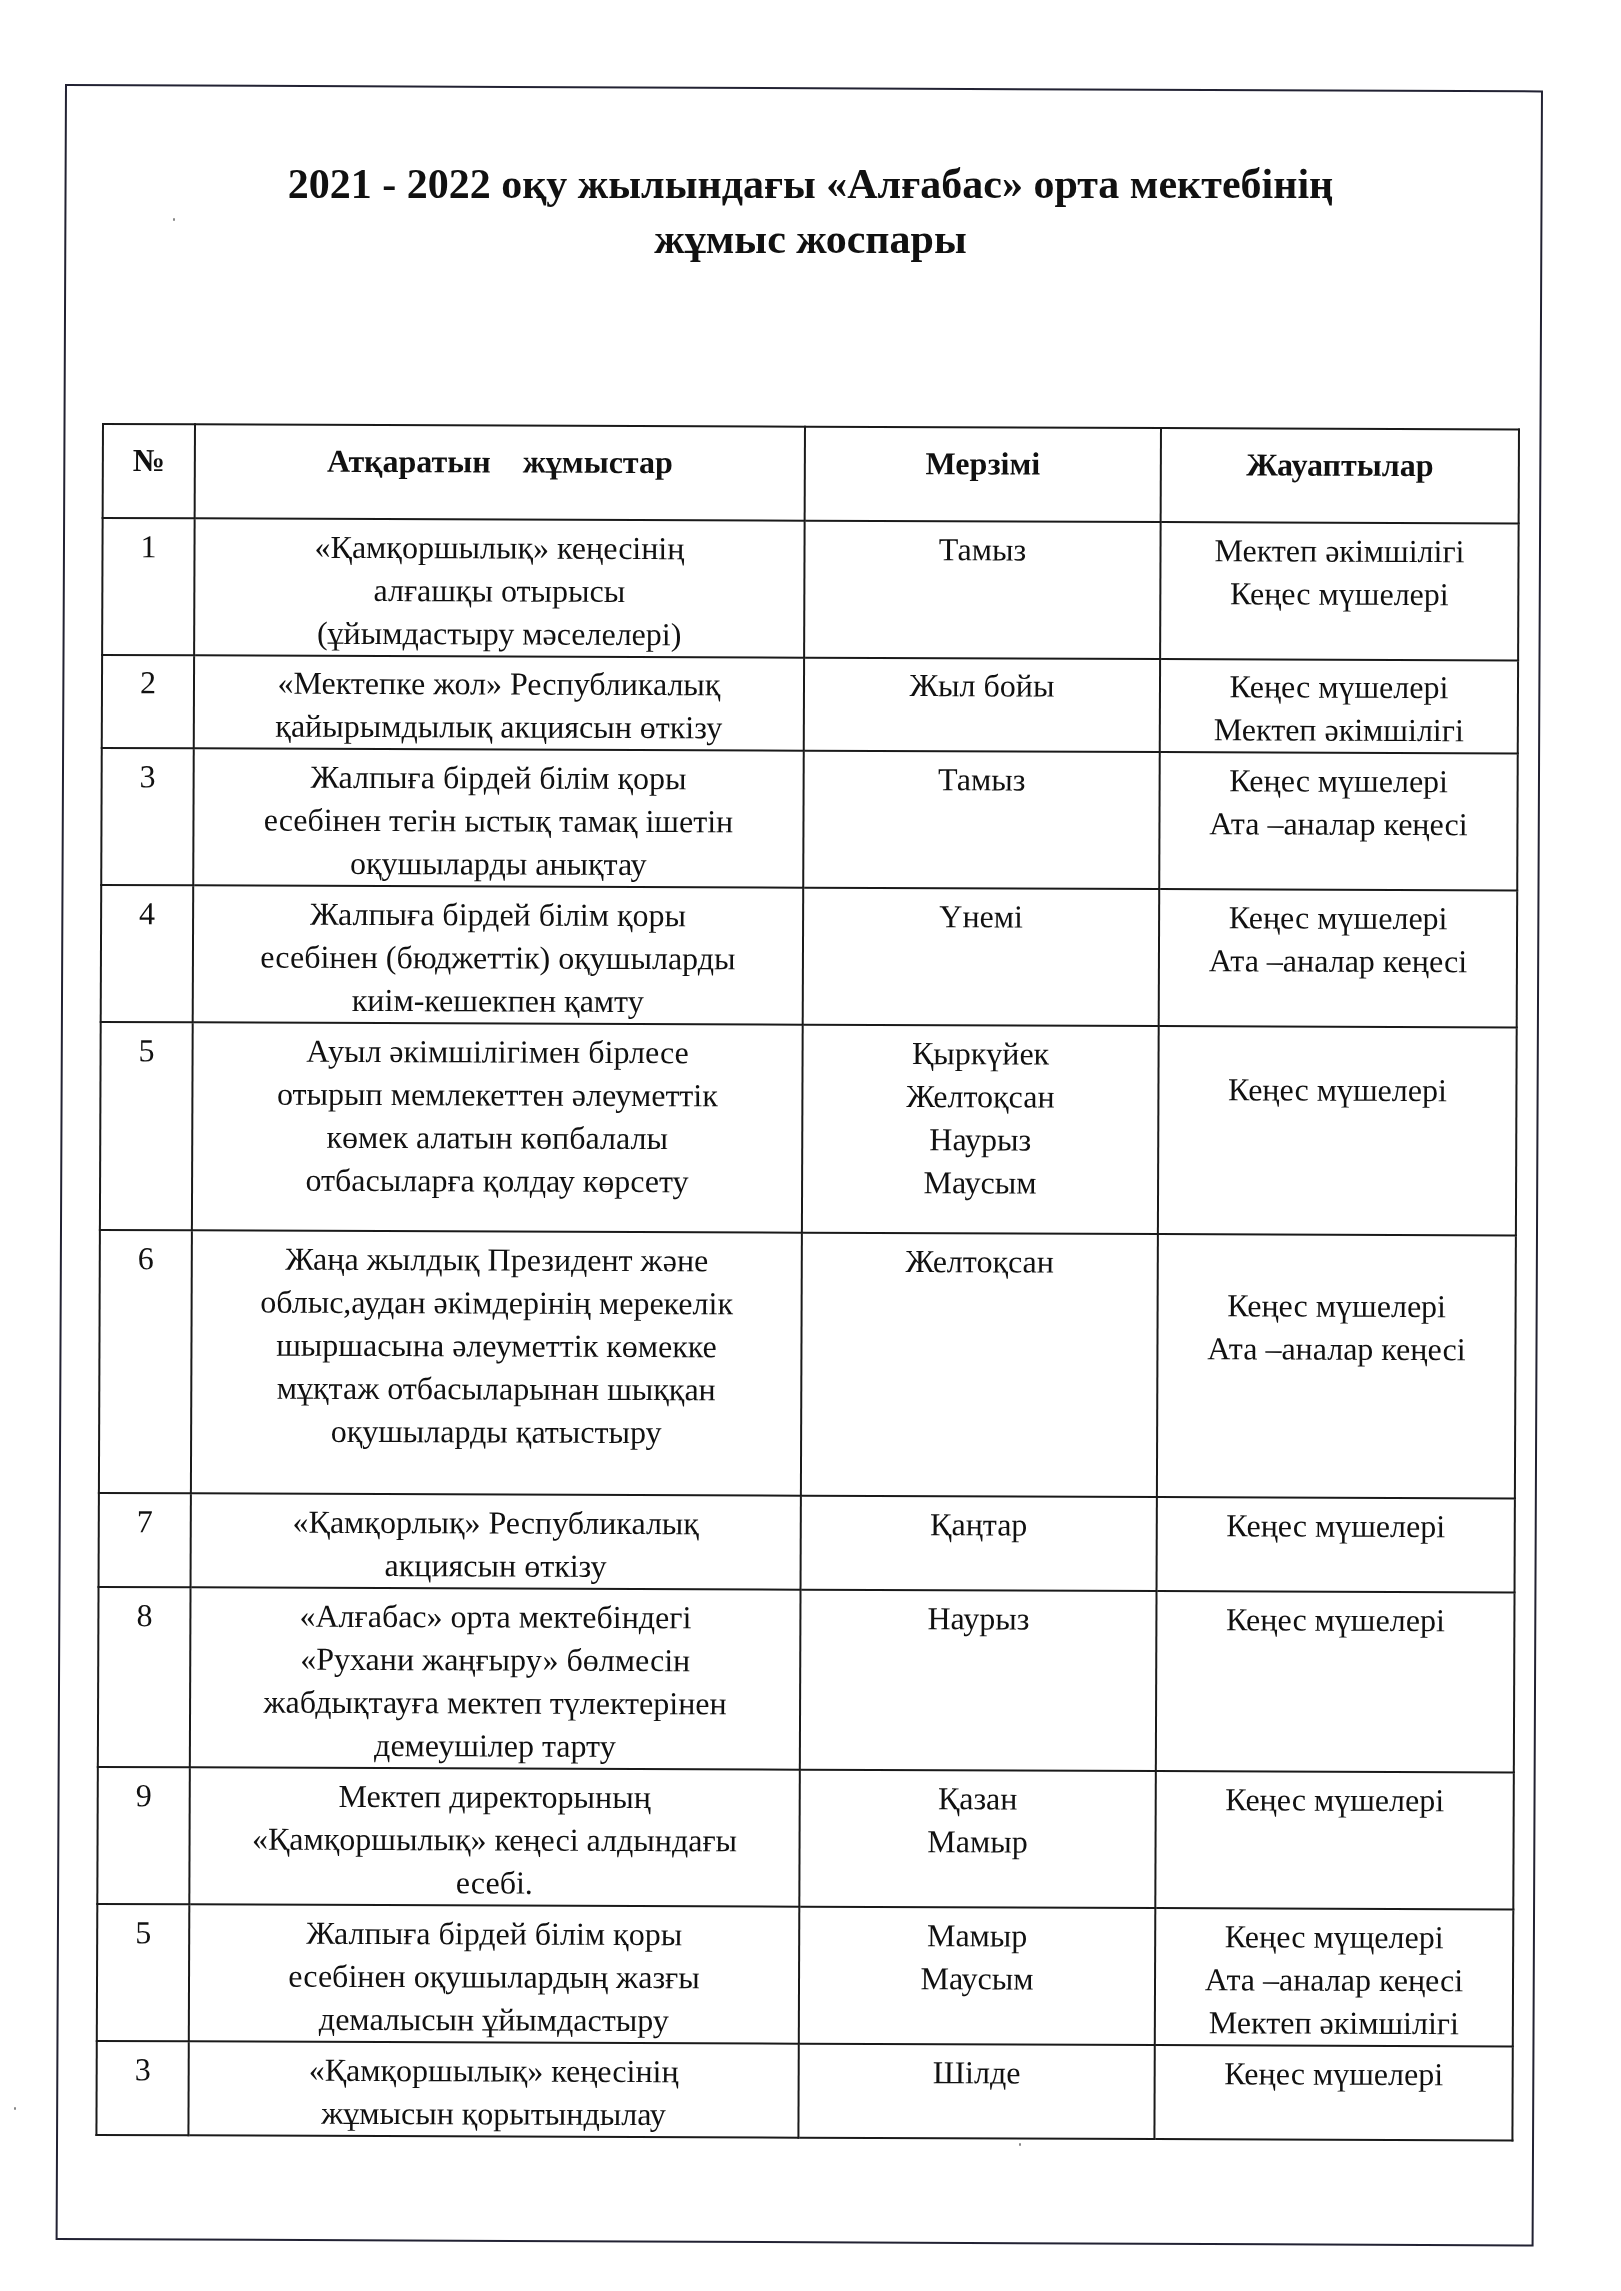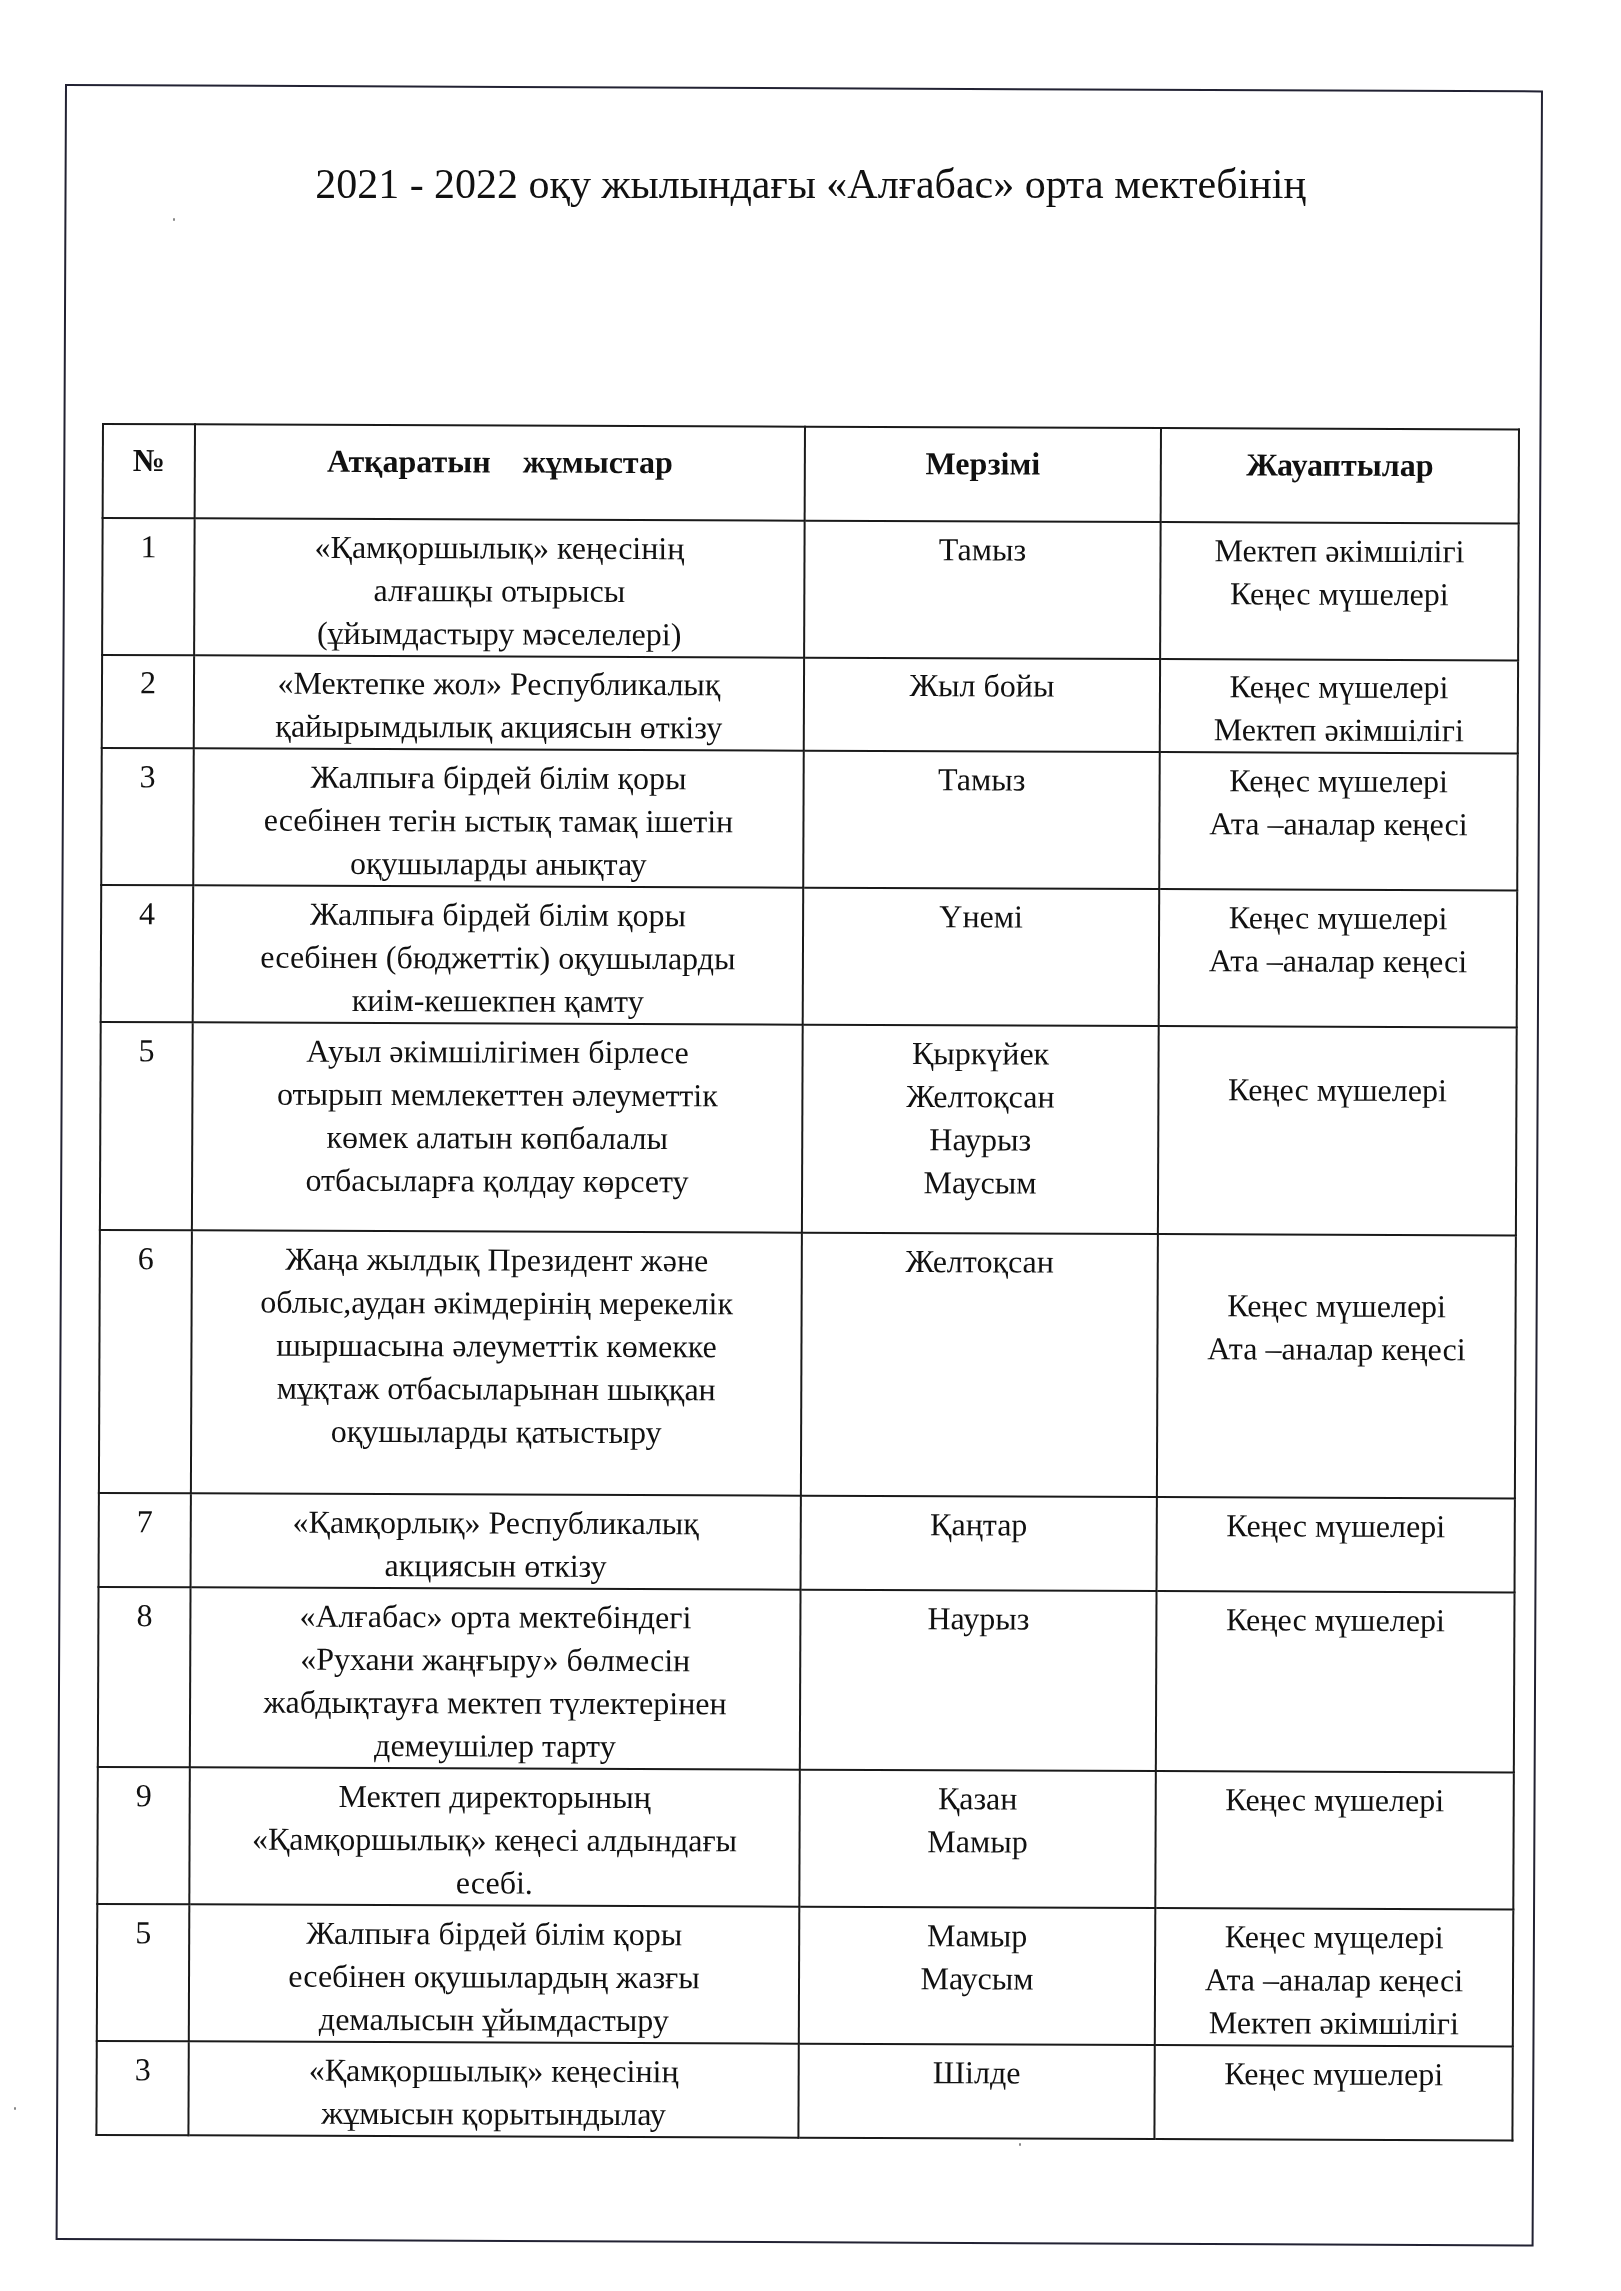--- a/index.html
+++ b/index.html
@@ -26,21 +26,21 @@
       transform: rotate(0.25deg);
       transform-origin: top left;
     }
     .title-block {
       position: absolute;
       left: 0;
       top: 157px;
       width: 1621px;
       text-align: center;
       font-family: "Liberation Serif", "DejaVu Serif", serif;
-      font-weight: normal;
+      font-weight: bold;
       font-size: 42px;
       line-height: 55px;
       color: #111111;
     }
     .title-line {
       display: block;
     }
     .plan-table {
       position: absolute;
       left: 102px;
@@ -92,20 +92,21 @@
       border-radius: 1px;
     }
   </style>
 </head>
 <body>
 
 <div class="page-frame"></div>
 
 <div class="title-block">
   <span class="title-line">2021 - 2022 оқу жылындағы  «Алғабас» орта мектебінің</span>
+  <span class="title-line">жұмыс жоспары</span>
 </div>
 
 <table class="plan-table">
   <colgroup>
     <col class="col-num">
     <col class="col-work">
     <col class="col-date">
     <col class="col-resp">
   </colgroup>
   <thead>

